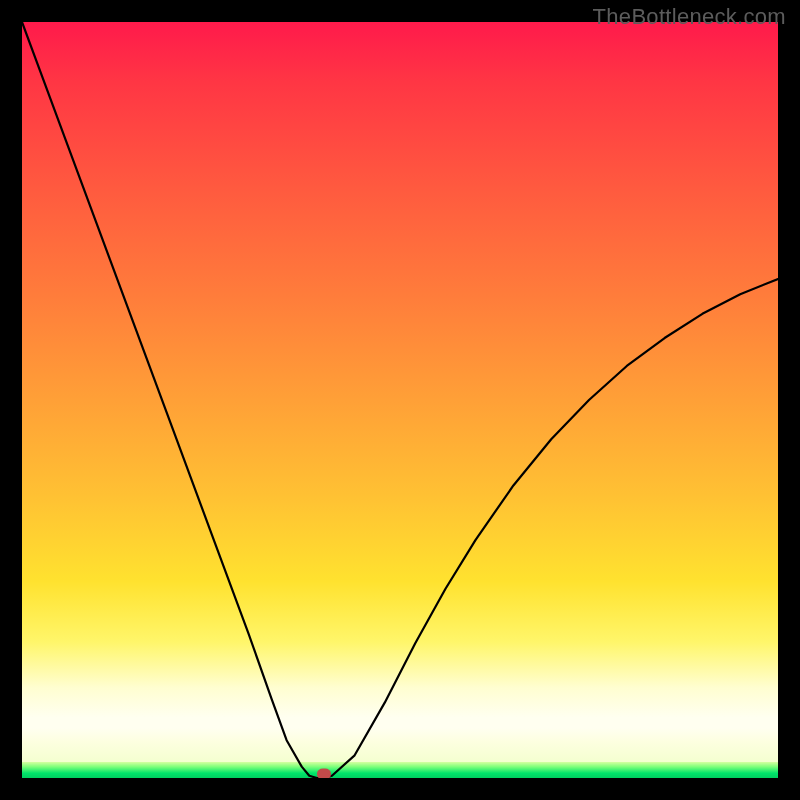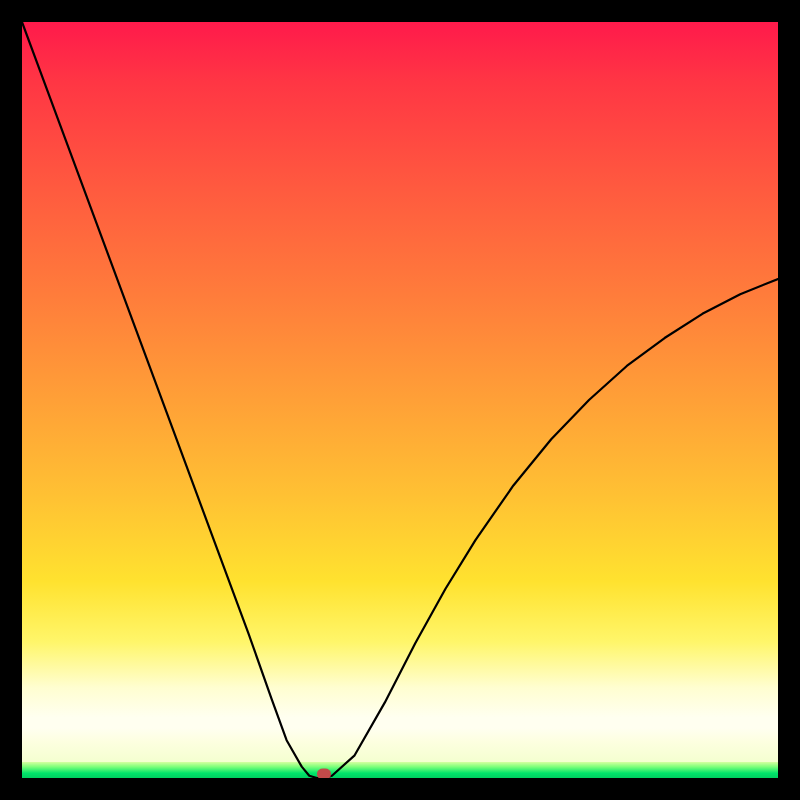--- a/index.html
+++ b/index.html
@@ -91,20 +91,21 @@
     background: #c24a4a;
     z-index: 12;
     transform: translate(-50%, -50%);
   }
 </style>
 </head>
 <body>
 
 <div class="frame">
 
+  <div class="watermark">TheBottleneck.com</div>
 
   <div class="plot-area">
     <div class="gradient gradient-main"></div>
     <div class="pale-band"></div>
     <div class="green-strip"></div>
 
     <svg class="curve" viewBox="0 0 756 756" preserveAspectRatio="none">
       <path id="curve-path" fill="none" stroke="#000" stroke-width="2.2" stroke-linejoin="round" stroke-linecap="round" d="M0.00 0.00 L37.80 102.06 L75.60 204.12 L113.40 306.18 L151.20 408.24 L189.00 510.30 L226.80 612.36 L249.48 676.62 L264.60 718.20 L279.72 744.66 L287.28 753.73 L294.84 756.00 L302.40 756.00 L309.96 753.73 L332.64 733.32 L362.88 680.40 L393.12 621.43 L423.36 567.00 L453.60 517.86 L491.40 463.43 L529.20 417.31 L567.00 378.00 L604.80 343.98 L642.60 316.01 L680.40 291.82 L718.20 272.16 L756.00 257.04"></path>
     </svg>
 

